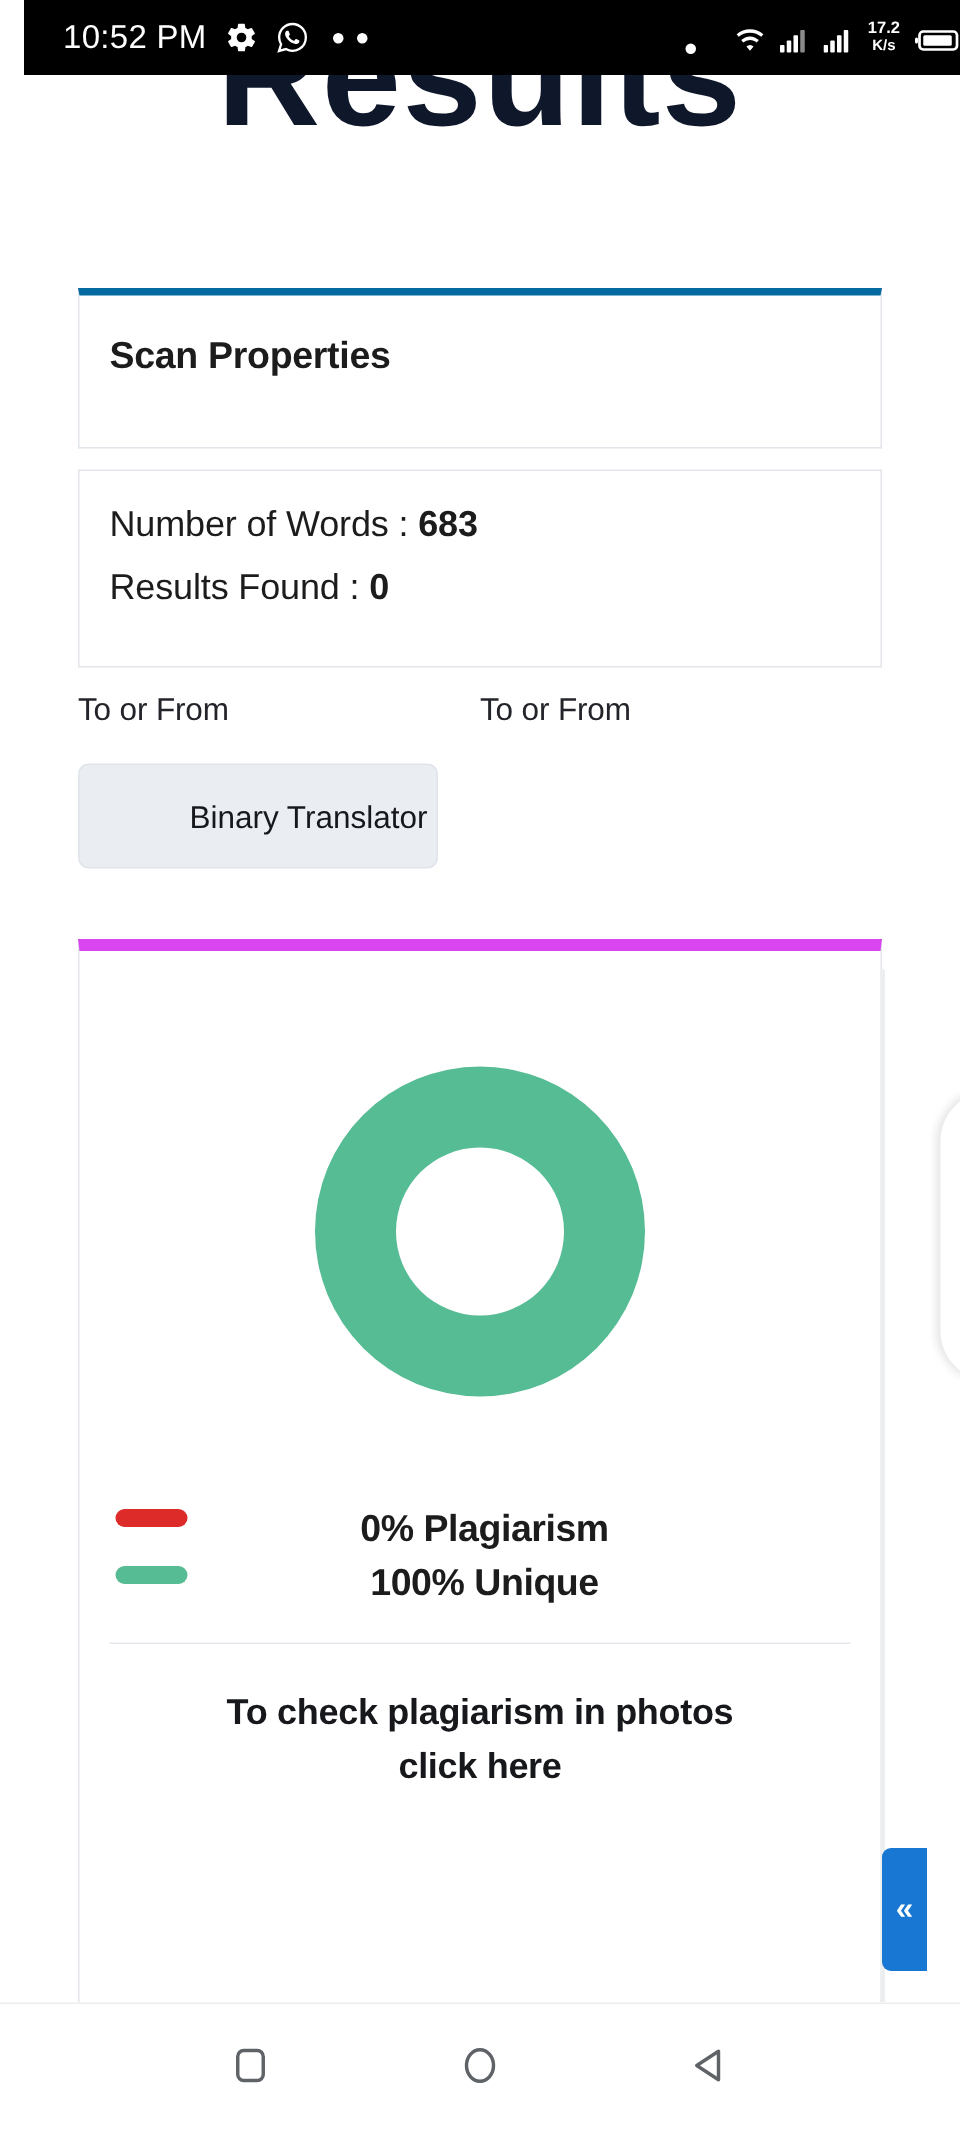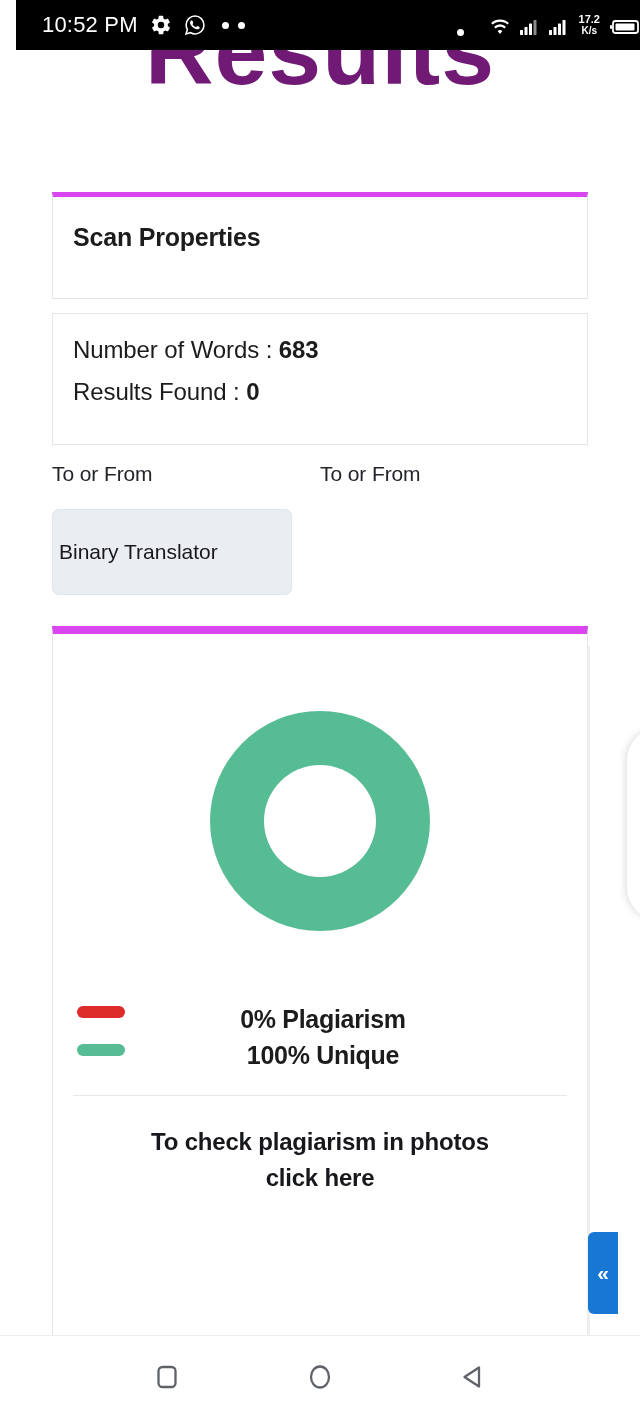--- a/index.html
+++ b/index.html
@@ -81,40 +81,40 @@
   }
 
   .watermark {
     position: absolute;
     top: -46px;
     left: 0;
     width: 640px;
     text-align: center;
     font-size: 95px;
     font-weight: 700;
-    color: #701a75;
+    color: #0f172a;
     letter-spacing: 1px;
     user-select: none;
     line-height: 1;
   }
 
   .container {
     position: absolute;
     left: 52px;
     top: 0;
     width: 536px;
   }
 
   
   .card {
     background: #ffffff;
     border: 1px solid #e2e5e9;
     box-sizing: border-box;
   }
-  .card.green-top { border-top: 5px solid #d946ef; }
+  .card.green-top { border-top: 5px solid #0369a1; }
   .card.blue-top  { border-top: 8px solid #d946ef; }
 
   .card-scan {
     position: absolute;
     top: 142px;
     left: 0;
     width: 536px;
     height: 107px;
     padding: 26px 20px 0 20px;
   }
@@ -154,23 +154,23 @@
   .tool-col { width: 240px; }
   .tool-label {
     font-size: 21px;
     color: #22242a;
     margin-bottom: 23px;
     letter-spacing: -0.1px;
   }
   .tool-btn {
     display: block;
     width: 100%;
-    height: 86px;
+    height: 70px;
     line-height: 70px;
-    text-align: left;
+    text-align: right;
     background: #eaeef3;
     border: 1px solid #dfe4ea;
     border-radius: 7px;
     font-size: 21px;
     color: #17181c;
     box-sizing: border-box;
     font-family: "Liberation Sans", sans-serif;
     cursor: pointer;
   }
 

